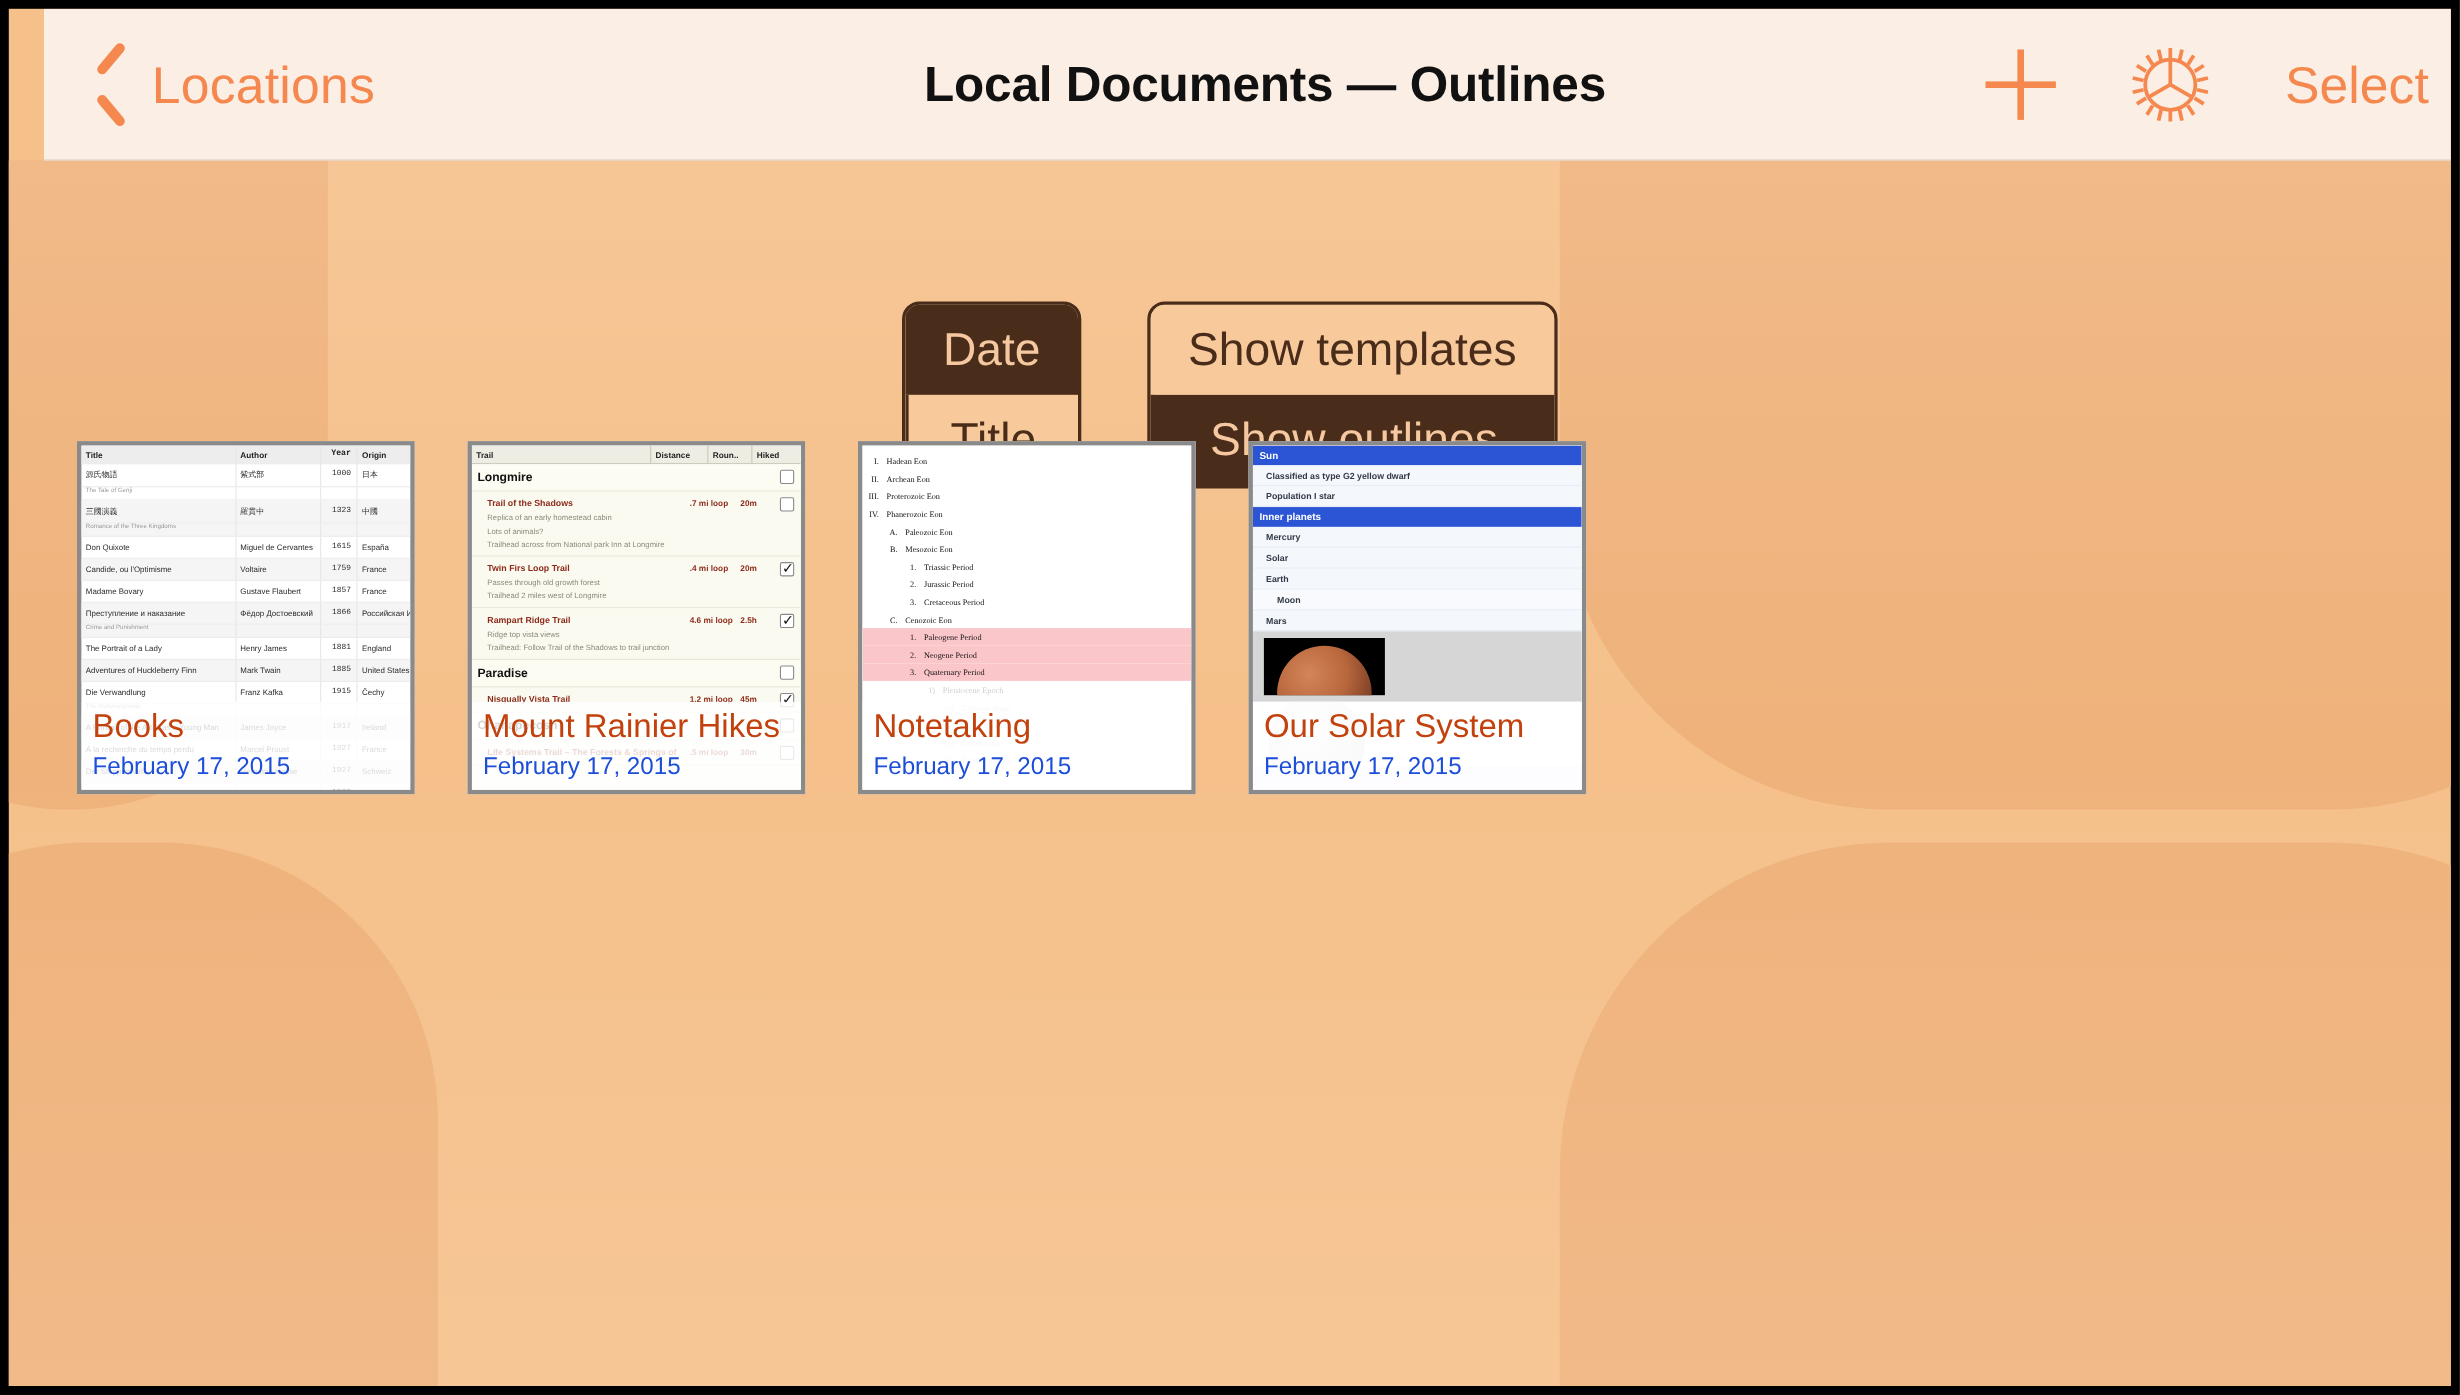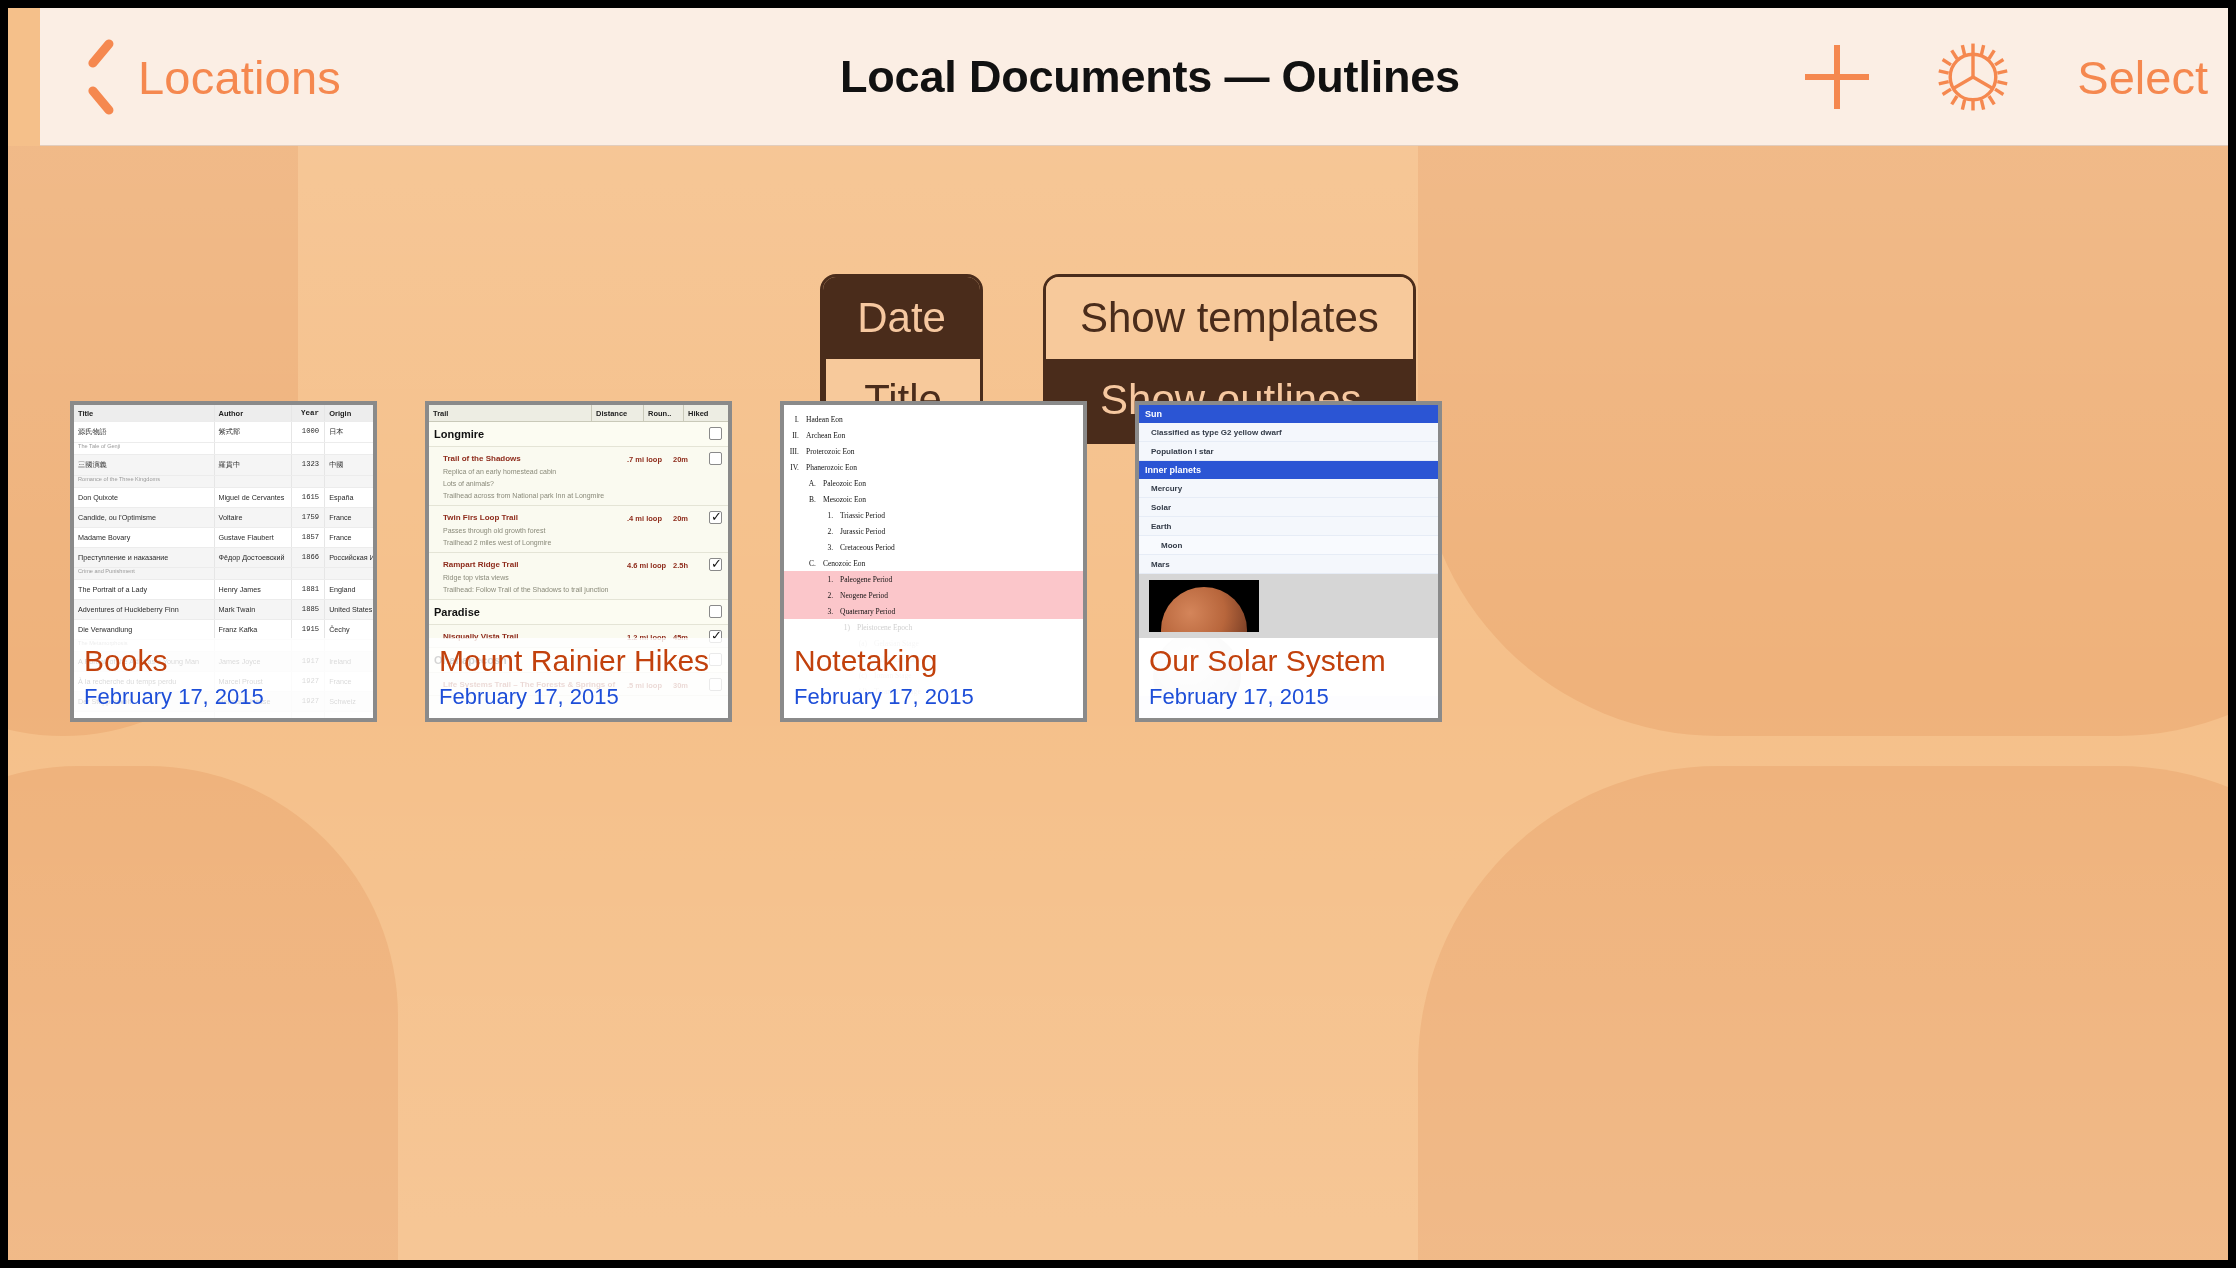--- a/index.html
+++ b/index.html
@@ -119,21 +119,21 @@
   .c3 { width: 11%; text-align: right; padding-right: 5px !important; border-right: 1px solid #e6e6e6; font-family: Liberation Mono, monospace; }
   .c4 { width: 16%; }
 
   
   .hk { background: #FAFAF0; height: 313px; }
   .hk-head { display: flex; background: #EDEDE3; border-bottom: 1px solid #c9c9b9; height: 17px; font-size: 7.5px; font-weight: bold; color: #222; }
   .hk-head div { padding: 4px 0 0 4px; border-right: 1px solid #c9c9b9; }
   .hk-grp { display: flex; align-items: flex-start; border-bottom: 1px solid #e4e4d6; background: #FCFCF2; }
   .hk-grp .nm { flex: 1; font-size: 11px; font-weight: bold; color: #111; padding: 6px 0 6px 5px; }
   .hk-item { border-bottom: 1px solid #e4e4d6; background: #FAFAF0; padding-bottom: 4px; }
-  .hk-line { display: flex; align-items: center; }
+  .hk-line { display: flex; align-items: flex-start; }
   .hk-nm { flex: 1; font-size: 8px; font-weight: bold; color: #8E2B1B; padding: 6px 0 2px 14px; }
   .hk-dist { width: 46px; font-size: 7.5px; font-weight: bold; color: #8E2B1B; padding: 6px 2px 0 2px; }
   .hk-time { width: 34px; font-size: 7.5px; font-weight: bold; color: #8E2B1B; padding: 6px 2px 0 2px; }
   .hk-note { font-size: 7px; color: #8a8a7a; padding: 1px 0 0 14px; line-height: 11px; }
   .cbox { width: 13px; height: 13px; border: 1px solid #8a8a8a; background: #fff; margin: 5px 6px 0 4px; border-radius: 2px; position: relative; flex: none; }
   .cbox.ck::after {
     content: "✓"; position: absolute; left: 1px; top: -3px;
     font-size: 13px; color: #111; line-height: 16px;
   }
 

